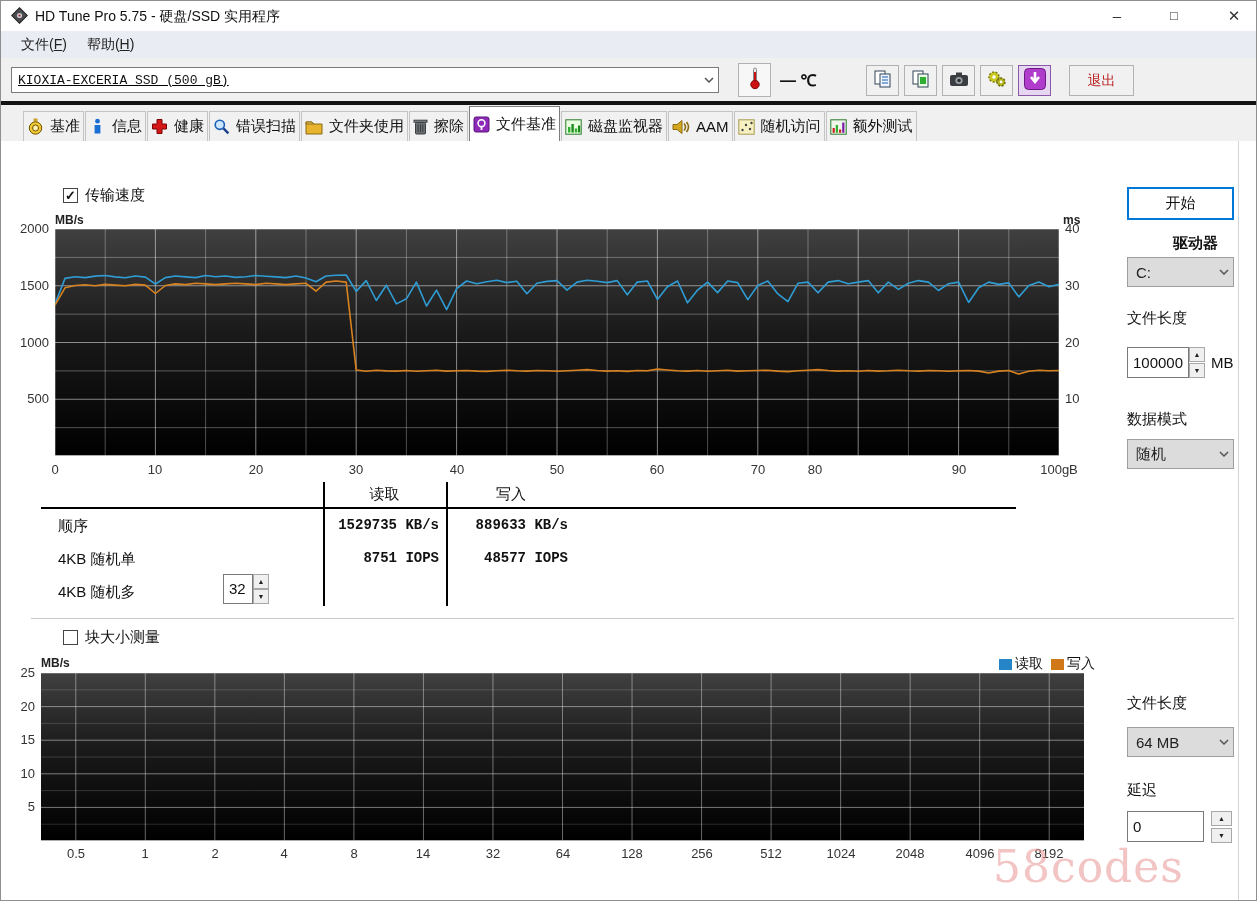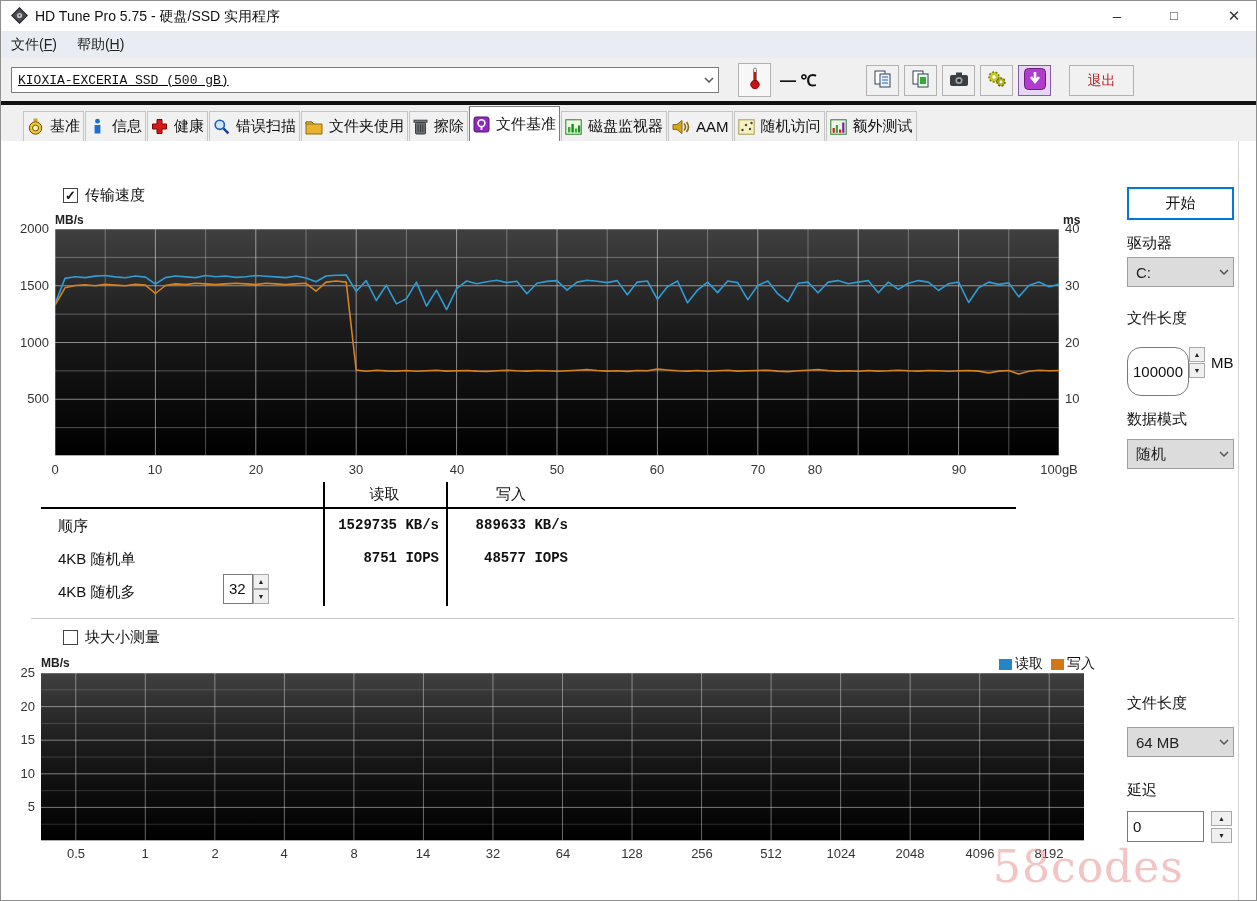--- a/index.html
+++ b/index.html
@@ -11,21 +11,21 @@
   .titlebar { position:absolute; left:0; top:0; width:100%; height:30px; background:#fff; }
   .title-icon { position:absolute; left:10px; top:6px; }
   .title-text { position:absolute; left:34px; top:0; height:30px; line-height:30px;
                 font-size:14px; color:#111; }
   .win-btn { position:absolute; top:0; width:42px; height:30px; text-align:center;
              line-height:30px; font-size:15px; color:#333; cursor:default; }
   .wb-min { left:1095px; } .wb-max { left:1152px; font-size:13px; } .wb-close { left:1212px; }
 
   
   .menubar { position:absolute; left:0; top:30px; width:100%; height:27px;
-             background:#e9edf3; display:flex; align-items:center; }
+             background:#e9edf3; display:flex; align-items:center; padding-left:10px; }
   .menu-item { font-size:14px; color:#222; padding:0 10px; height:27px; line-height:27px; }
   .menu-item .mkey { text-decoration:underline; }
 
   
   .toolbar { position:absolute; left:0; top:57px; width:100%; height:43px; background:#f0f0f0; }
   .drive-combo { position:absolute; left:10px; top:9px; width:708px; height:26px;
                  background:#fff; border:1px solid #7a7a7a; display:flex; align-items:center;text-decoration:underline; }
   .drive-combo .combo-text { flex:1; padding-left:6px; font-family:"Liberation Mono", monospace;
                  font-size:13px; color:#111; white-space:nowrap; overflow:hidden; }
   .combo-arrow { width:18px; display:flex; align-items:center; justify-content:center; }
@@ -377,31 +377,31 @@
         <div class="tick-label center" style="left: 626px; top: 321px; width: 60px;">60</div>
         <div class="tick-label center" style="left: 727px; top: 321px; width: 60px;">70</div>
         <div class="tick-label center" style="left: 784px; top: 321px; width: 60px;">80</div>
         <div class="tick-label center" style="left: 928px; top: 321px; width: 60px;">90</div>
         <div class="tick-label center" style="left: 1028px; top: 321px; width: 60px;">100gB</div>
       </div>
 
     <div class="btn-start">
       <span>开始</span>
     </div>
-    <span class="panel-label" style="left:1126px; top:93px;">驱动器</span>
+    <span class="panel-label" style="left:1172px; top:93px;font-weight:bold;">驱动器</span>
     <div class="combo" style="left:1126px; top:116px;">
       <span class="combo-text">C:</span>
       <span class="combo-arrow">
         <svg width="10" height="6" viewBox="0 0 10 6">
             <polyline points="1,1 5,5 9,1" fill="none" stroke="#555" stroke-width="1.5"></polyline>
           </svg>
       </span>
     </div>
     <span class="panel-label" style="left:1126px; top:168px;">文件长度</span>
-    <input class="num-input" style="left: 1126px; top: 206px; width: 62px; height: 49px; border-radius: 14px;" value="100000">
+    <input class="num-input" style="left: 1126px; top: 206px; width: 62px; height: 31px;" value="100000">
     <div class="spin-col" style="left:1188px; top:206px;">
       <span class="spin-btn">▲</span>
       <span class="spin-btn" style="margin-top:1px;">▼</span>
     </div>
     <span class="unit-label" style="left:1210px; top:213px;">MB</span>
     <span class="panel-label" style="left:1126px; top:269px;">数据模式</span>
     <div class="combo" style="left:1126px; top:298px;">
       <span class="combo-text">随机</span>
       <span class="combo-arrow">
         <svg width="10" height="6" viewBox="0 0 10 6">

